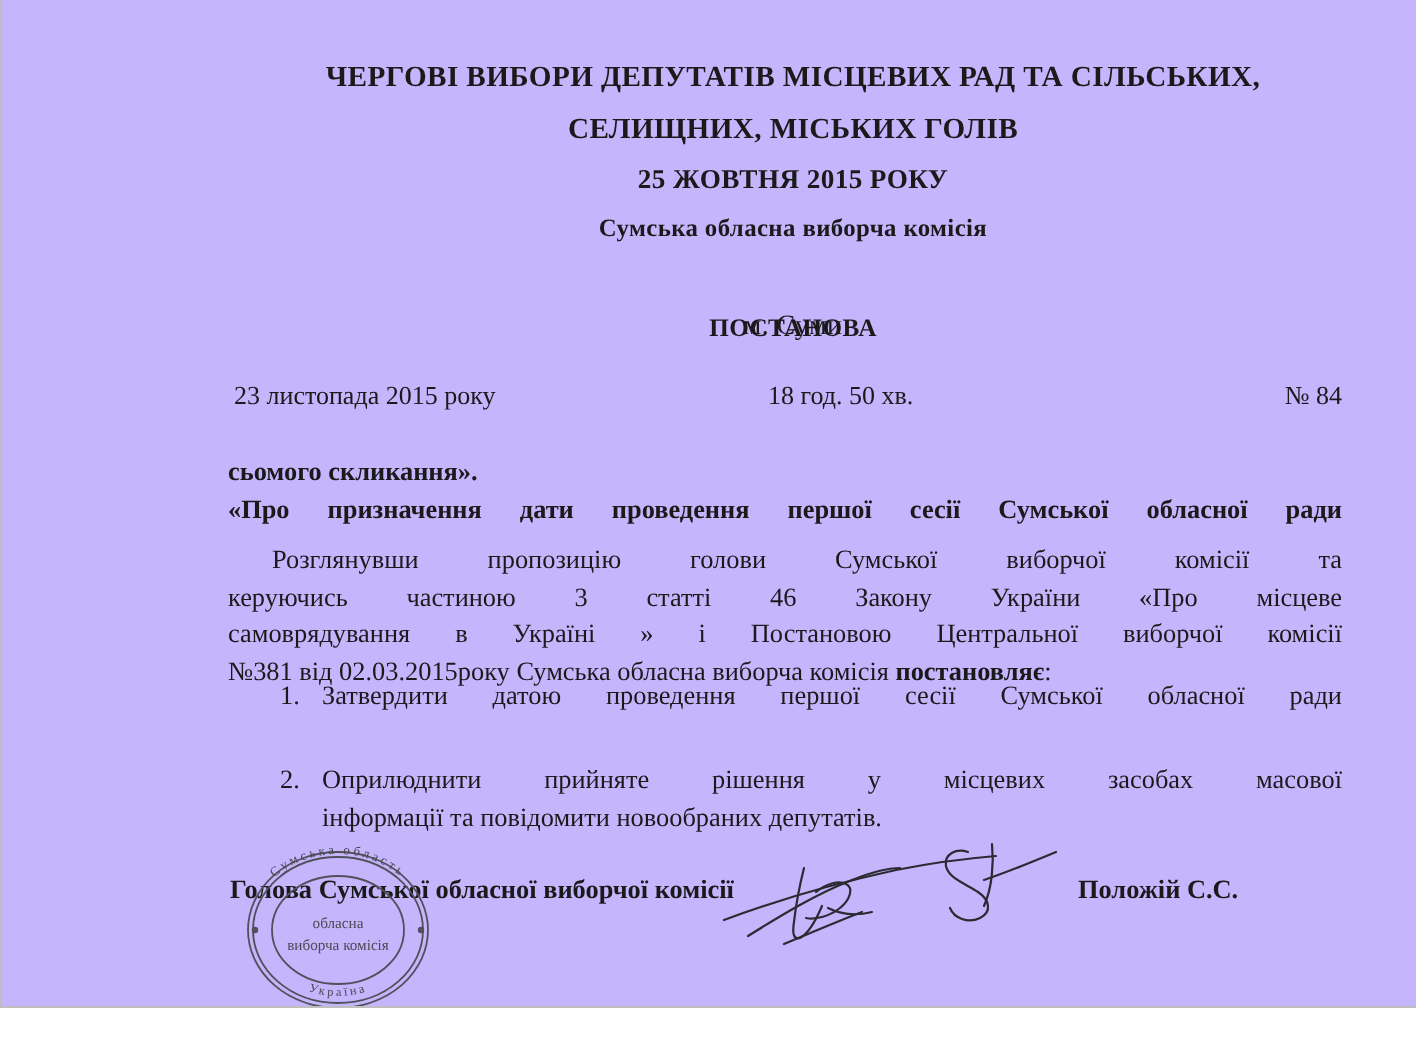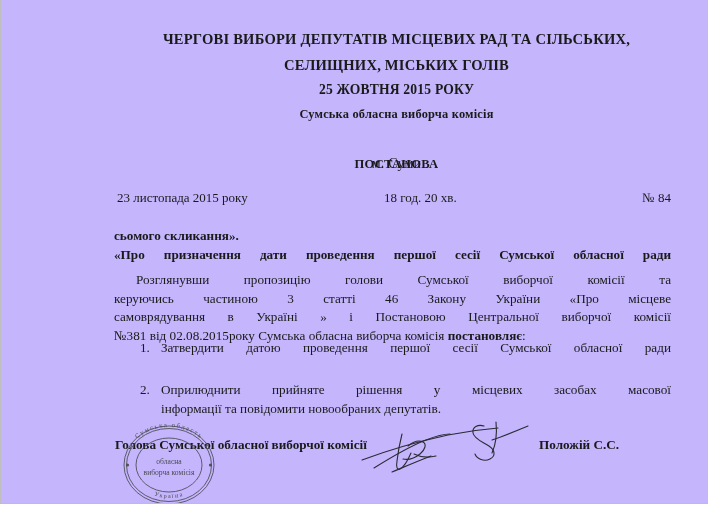--- a/index.html
+++ b/index.html
@@ -179,34 +179,34 @@
     <div class="hdr-line" id="hdr-3">25 ЖОВТНЯ 2015 РОКУ</div>
 
     <div class="hdr-line" id="org">Сумська обласна виборча комісія</div>
 
     <div class="hdr-line" id="doc-type">ПОСТАНОВА</div>
 
     <div class="hdr-line" id="city">м. Суми</div>
 
     <div id="meta-row">
       <span class="m-date">23 листопада 2015 року</span>
-      <span class="m-time">18 год. 20 хв.</span>
+      <span class="m-time">18 год. 50 хв.</span>
       <span class="m-num">№ 84</span>
     </div>
 
     <div id="subject">
       <span class="just lastline">сьомого скликання».</span>
       <span class="just">«Про призначення дати проведення першої сесії Сумської обласної ради</span>
     </div>
 
     <div id="preamble">
       <span class="just"><span class="indent"></span><span>Розглянувши пропозицію голови Сумської виборчої комісії та</span></span>
       <span class="just">керуючись частиною 3 статті 46 Закону України «Про місцеве</span>
       <span class="just">самоврядування в Україні » і Постановою Центральної виборчої комісії</span>
-      <span class="just lastline"><span>№381 від 02.08.2015року Сумська обласна виборча комісія </span><b>постановляє</b><span>:</span></span>
+      <span class="just lastline"><span>№381 від 02.03.2015року Сумська обласна виборча комісія </span><b>постановляє</b><span>:</span></span>
     </div>
 
     <div class="item" id="item-1">
       <span class="num">1.</span>
       <span class="itxt">
         <span class="just">Затвердити датою проведення першої сесії Сумської обласної ради</span>
       </span>
     </div>
 
     <div class="item" id="item-2">

